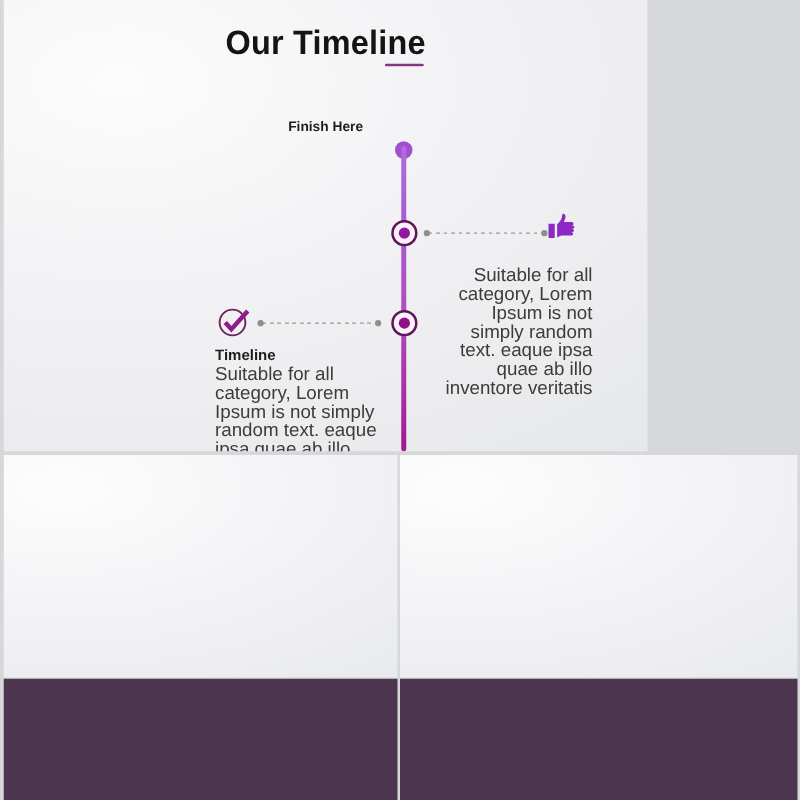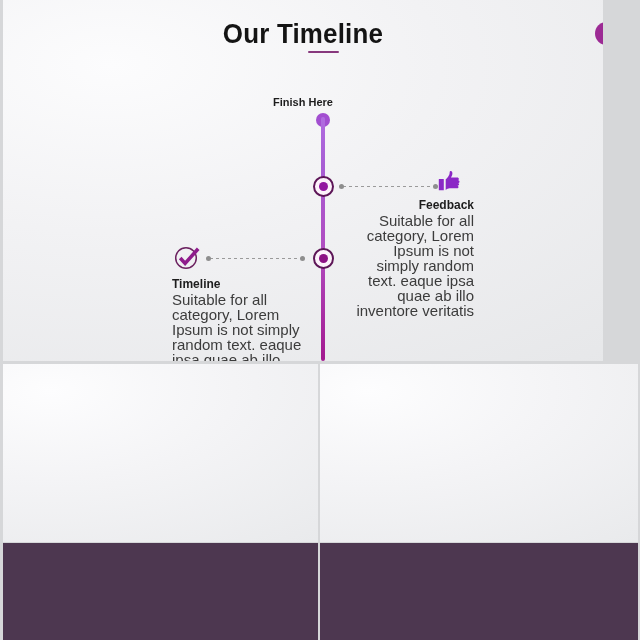--- a/index.html
+++ b/index.html
@@ -1,21 +1,21 @@
 <!DOCTYPE html>
 <html><head>
 <meta charset="utf-8">
 <title>Our Timeline</title>
 <style>
   html,body{margin:0;padding:0;}
   body{width:640px;height:640px;background:#d8d9db;font-family:"Liberation Sans",sans-serif;overflow:hidden;-webkit-font-smoothing:antialiased;}
   .page{position:relative;width:640px;height:640px;overflow:hidden;background:#d6d7d9;}
 
   
-  .hero{position:absolute;left:3px;top:0;width:600px;height:361px;overflow:hidden;
+  .hero{position:absolute;left:3px;top:0;width:515px;height:361px;overflow:hidden;
         background:
           radial-gradient(ellipse 130% 110% at 18% 18%, #fcfcfd 0%, #f2f2f4 42%, #e6e7e9 100%);
   }
 
   .hero-title{position:absolute;left:0;right:0;top:19px;text-align:center;
     font-size:27px;font-weight:700;color:#141414;letter-spacing:0.2px;
     transform:scaleX(0.96);transform-origin:50% 0;}
   .title-underline{position:absolute;left:305px;top:51px;width:31px;height:2px;background:#87387d;border-radius:2px;}
 
   .badge{position:absolute;left:592px;top:22px;width:23px;height:23px;border-radius:50%;
@@ -85,21 +85,20 @@
     <svg class="hero-icon" style="position:absolute;left:435px;top:170px;" width="24" height="24" viewBox="0 0 24 24">
       <rect x="0.8" y="8.9" width="5.0" height="11.4" rx="0.3" fill="#8b28c6"></rect>
       <path d="M7.7,9.3 C9.4,7.8 11.1,5.6 11.5,3.9 C11.85,2.4 11.4,1.3 12.6,1.0 C13.7,0.75 14.45,2.0 14.4,3.4 C14.35,5.0 13.55,6.6 12.9,7.6 L19.2,7.6 C20.15,7.6 20.85,8.2 20.85,8.95 C20.85,9.72 20.15,10.3 19.2,10.3 L19.9,10.3 C20.85,10.3 21.5,10.9 21.5,11.65 C21.5,12.42 20.85,13.0 19.9,13.0 L19.5,13.0 C20.45,13.0 21.1,13.6 21.1,14.35 C21.1,15.12 20.45,15.7 19.5,15.7 L19.0,15.7 C19.9,15.7 20.5,16.3 20.5,17.0 C20.5,17.75 19.9,18.35 19.0,18.35 L11.6,18.35 C10.2,18.35 8.9,19.2 7.7,20.0 Z" fill="#8b28c6"></path>
     </svg>
 
     <svg class="hero-icon" style="position:absolute;left:170px;top:243px;" width="28" height="28" viewBox="0 0 28 28">
       <circle cx="13" cy="15" r="10.3" fill="none" stroke="#6c2260" stroke-width="1.5"></circle>
       <path d="M7.2,15.0 L12.1,20.4 L25.2,5.8" fill="none" stroke="#8f1c8c" stroke-width="3.6" stroke-linecap="butt" stroke-linejoin="miter"></path>
     </svg>
 
-    <div class="item-title" style="left:330px;top:198px;width:141px;text-align:right;">Feedback</div>
     <div class="item-body" style="left:349px;top:213px;width:122px;text-align:right;">Suitable for all category, Lorem Ipsum is not simply random text. eaque ipsa quae ab illo inventore veritatis</div>
 
     <div class="item-title" style="left:169px;top:277px;width:150px;text-align:left;">Timeline</div>
     <div class="item-body" style="left:169px;top:292px;width:132px;text-align:left;">Suitable for all category, Lorem Ipsum is not simply random text. eaque ipsa quae ab illo inventore veritatis</div>
   </div>
 
   <div class="thumb thumb-l"></div>
 
   <div class="thumb thumb-r"></div>
 

